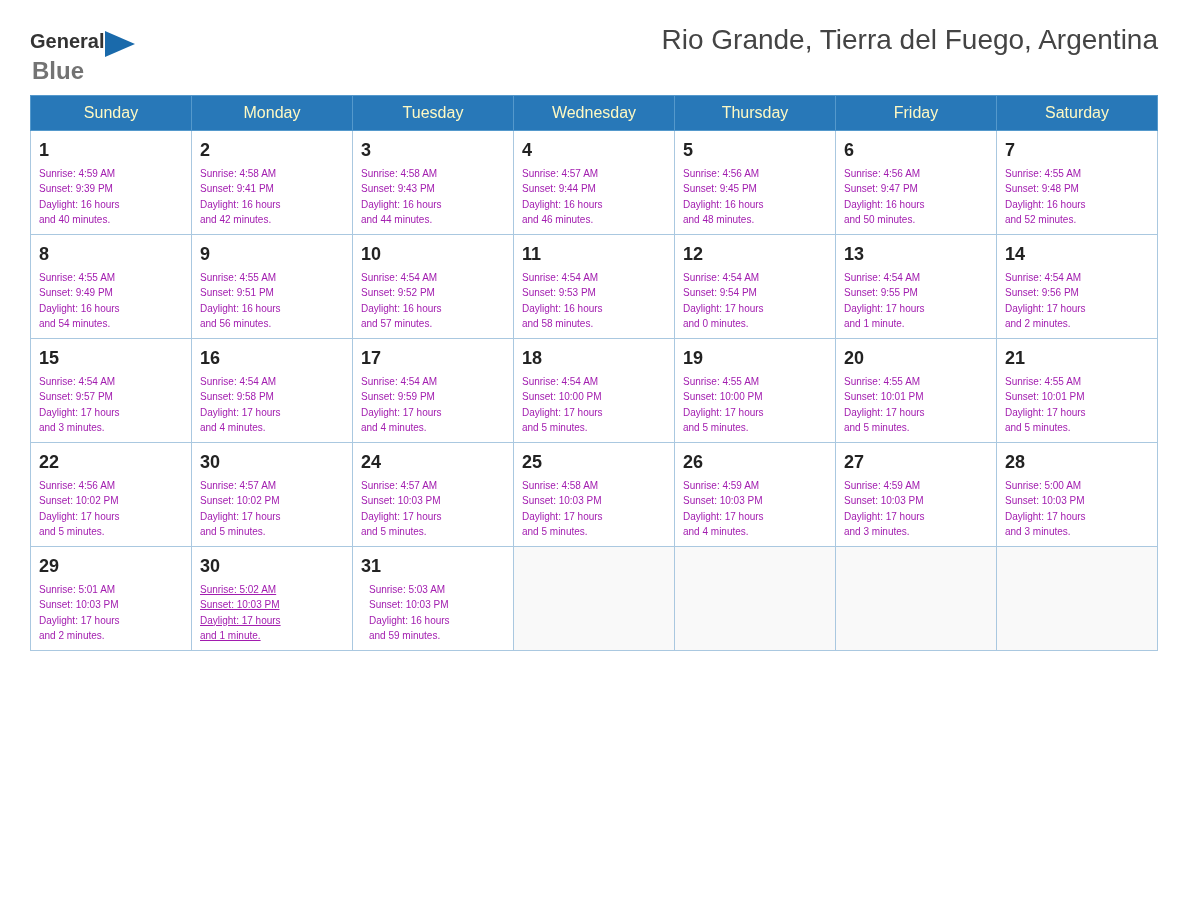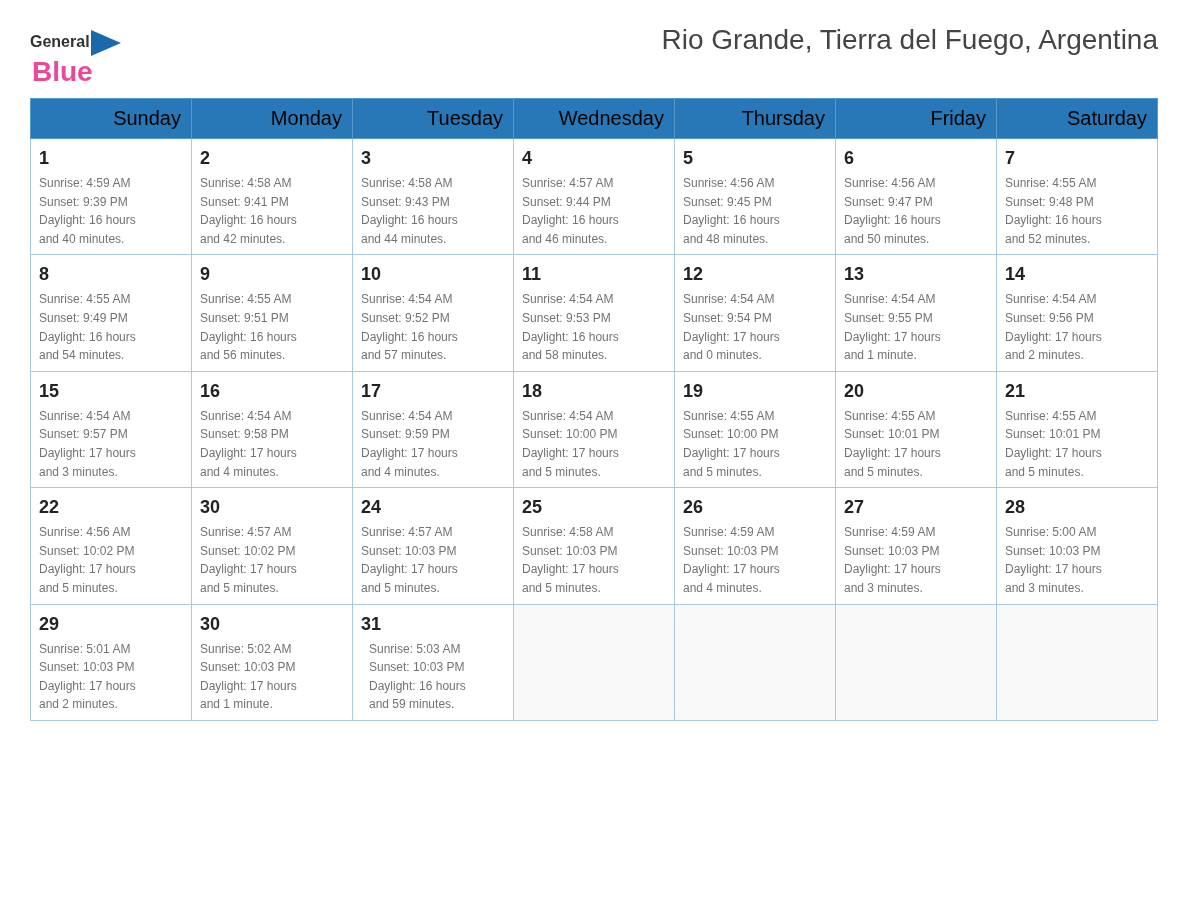--- a/index.html
+++ b/index.html
@@ -35,71 +35,71 @@
       color: #444;
       margin-top: 4px;
     }
     .calendar-table {
       width: 100%;
       border-collapse: collapse;
       margin-top: 10px;
     }
     .calendar-table th {
       background: #2878b8;
-      color: #000000;
-      font-size: 20px;
+      color: #fef9c3;
+      font-size: 16px;
       font-weight: normal;
       padding: 8px 10px;
-      text-align: right;
+      text-align: center;
       border: 1px solid #5599cc;
     }
     .calendar-table td {
       border: 1px solid #aac8e0;
       vertical-align: top;
       padding: 6px 8px;
       width: 14.28%;
       min-height: 100px;
       font-size: 13px;
       color: #333;
       line-height: 1.5;
     }
     .day-number {
       font-size: 18px;
       font-weight: bold;
       color: #222;
       display: block;
       margin-bottom: 2px;
     }
     .day-info {
-      font-size: 12px;
-      color: #737373;
+      font-size: 10px;
+      color: #a21caf;
       line-height: 1.55;
     }
     .calendar-table tr td {
       background: #fff;
     }
     .empty-cell {
       background: #f9f9f9 !important;
     }
     .logo-wrapper {
       display: flex;
       align-items: center;
     }
   </style>
 </head>
 <body>
 
 <div class="header-section">
   <div class="logo-area">
     <div class="logo-wrapper">
       <div>
-        <span style="font-size:16px; font-weight:bold; color:#333;">General</span><svg width="30" height="26" viewBox="0 0 30 26" style="vertical-align:middle; margin: 0 1px;">
+        <span style="font-size:20px; font-weight:bold; color:#333;">General</span><svg width="30" height="26" viewBox="0 0 30 26" style="vertical-align:middle; margin: 0 1px;">
             <polygon points="0,0 30,13 0,26" fill="#1a6aab"></polygon>
           </svg><br>
-        <span style="font-size:28px; font-weight:bold; color:#ec4899; margin-left:2px;">Blue</span>
+        <span style="font-size:24px; font-weight:bold; color:#737373; margin-left:2px;">Blue</span>
       </div>
     </div>
   </div>
   <div class="title-area">
     <div class="location-subtitle">Rio Grande, Tierra del Fuego, Argentina</div>
   </div>
 </div>
 
 <table class="calendar-table">
   <thead>
@@ -321,21 +321,21 @@
       <tr>
         <td>
           <span class="day-number">29</span>
           <div class="day-info" style="white-space: pre-line;">Sunrise: 5:01 AM
 Sunset: 10:03 PM
 Daylight: 17 hours
 and 2 minutes.</div>
         </td>
         <td>
           <span class="day-number">30</span>
-          <div class="day-info" style="white-space: pre-line;">Sunrise: 5:02 AM
+          <div class="day-info" style="white-space: pre-line; text-decoration: underline;">Sunrise: 5:02 AM
 Sunset: 10:03 PM
 Daylight: 17 hours
 and 1 minute.</div>
         </td>
         <td>
           <span class="day-number">31</span>
           <div class="day-info" style="white-space: pre-line; margin-left: 8px;">Sunrise: 5:03 AM
 Sunset: 10:03 PM
 Daylight: 16 hours
 and 59 minutes.</div>

